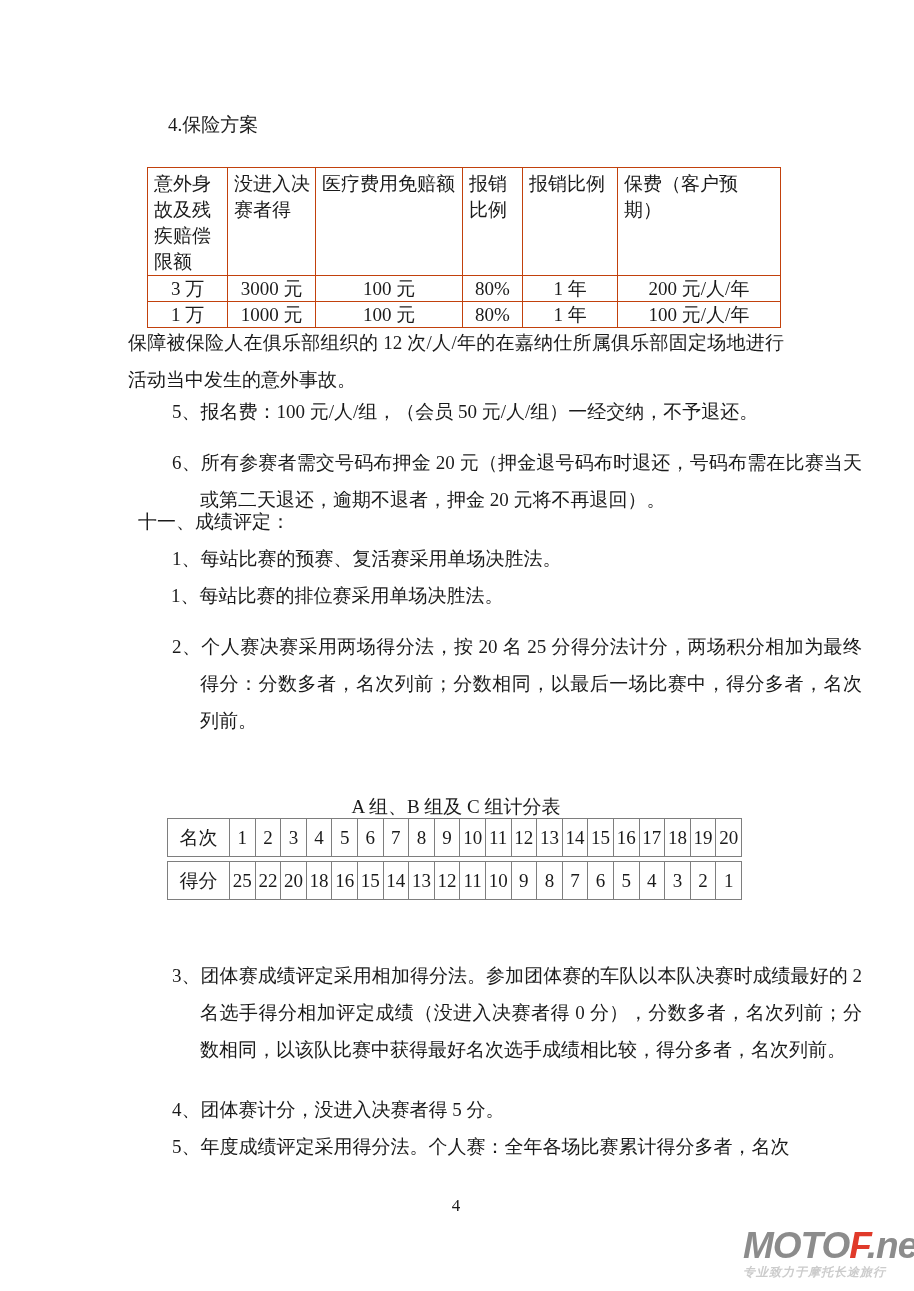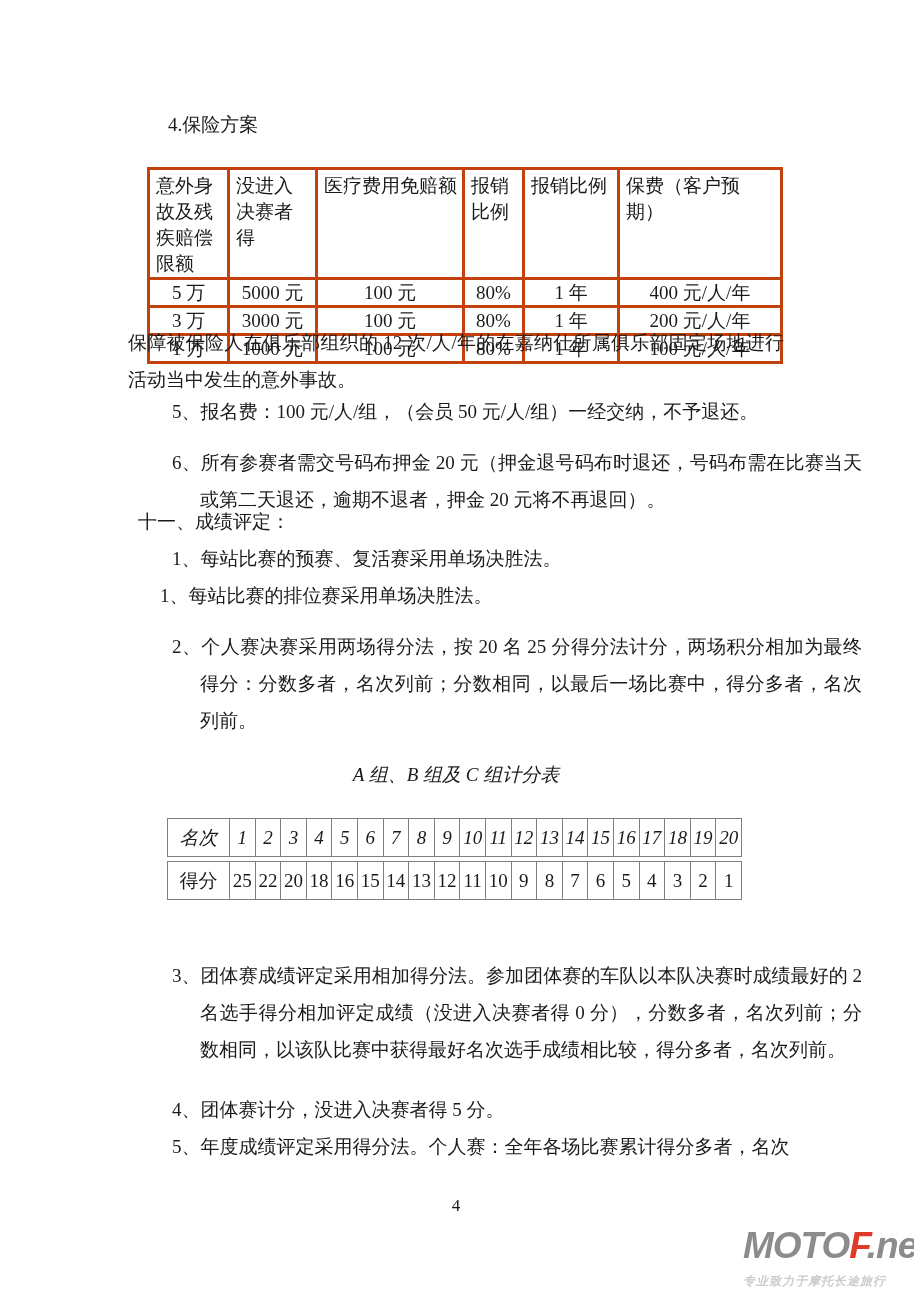--- a/index.html
+++ b/index.html
@@ -20,21 +20,21 @@
   .indent1{padding-left:44px;}
   .center{text-align:center;}
 
   
   table.t1{
     border-collapse:collapse;
     table-layout:fixed;
     font-size:19px;
   }
   table.t1 td{
-    border:3px solid #c2410c;
+    border:1px solid #c2410c;
     overflow:hidden;
   }
   table.t1 td.hc{
     vertical-align:top;
     text-align:left;
     padding:3px 5px 0 6px;
     height:75px;
     line-height:26px;
   }
   table.t1 td.dc{
@@ -75,21 +75,21 @@
     font-weight:bold;
     font-style:italic;
     font-size:37px;
     line-height:31px;
     letter-spacing:-1px;
     color:#8c8c8c;
     white-space:nowrap;
   }
   .wm-logo .accent{color:#e03a2a;}
   .wm-tagline{
-    margin-top:13px;
+    margin-top:4px;
     font-size:12px;
     line-height:14px;
     font-weight:bold;
     font-style:italic;
     color:#cccccc;
     letter-spacing:1px;
     white-space:nowrap;
   }
 </style>
 </head>
@@ -111,28 +111,20 @@
     <tbody>
       <tr>
         <td class="hc">意外身故及残疾赔偿限额</td>
         <td class="hc">没进入决赛者得</td>
         <td class="hc">医疗费用免赔额</td>
         <td class="hc">报销比例</td>
         <td class="hc">报销比例</td>
         <td class="hc">保费（客户预期）</td>
       </tr>
       <tr>
-        <td class="dc">5 万</td>
-        <td class="dc">5000 元</td>
-        <td class="dc">100 元</td>
-        <td class="dc">80%</td>
-        <td class="dc">1 年</td>
-        <td class="dc">400 元/人/年</td>
-      </tr>
-      <tr>
         <td class="dc">3 万</td>
         <td class="dc">3000 元</td>
         <td class="dc">100 元</td>
         <td class="dc">80%</td>
         <td class="dc">1 年</td>
         <td class="dc">200 元/人/年</td>
       </tr>
       <tr>
         <td class="dc">1 万</td>
         <td class="dc">1000 元</td>
@@ -147,27 +139,27 @@
   <div class="abs para" style="left:128px;top:324px;width:656px;">保障被保险人在俱乐部组织的 12 次/人/年的在嘉纳仕所属俱乐部固定场地进行活动当中发生的意外事故。</div>
 
   <div class="abs para indent1" style="left:128px;top:393px;width:662px;">5、报名费：100 元/人/组，（会员 50 元/人/组）一经交纳，不予退还。</div>
 
   <div class="abs para hang" style="left:128px;top:430px;width:662px;">6、所有参赛者需交号码布押金 20 元（押金退号码布时退还，号码布需在比赛当天或第二天退还，逾期不退者，押金 20 元将不再退回）。</div>
 
   <div class="abs para" style="left:138px;top:503px;width:652px;">十一、成绩评定：</div>
 
   <div class="abs para" style="left:172px;top:540px;width:618px;">1、每站比赛的预赛、复活赛采用单场决胜法。</div>
 
-  <div class="abs para" style="left:160px;top:577px;width:618px;">1、每站比赛的排位赛采用单场决胜法。</div>
+  <div class="abs para" style="left:171px;top:577px;width:618px;">1、每站比赛的排位赛采用单场决胜法。</div>
 
   <div class="abs para hang" style="left:128px;top:614px;width:662px;">2、个人赛决赛采用两场得分法，按 20 名 25 分得分法计分，两场积分相加为最终得分：分数多者，名次列前；分数相同，以最后一场比赛中，得分多者，名次列前。</div>
 
-  <div class="abs para center" style="left:128px;top:756px;width:656px;font-style:italic;">A 组、B 组及 C 组计分表</div>
-
-  <table class="t2 abs" style="left:167px;top:818px;font-style:italic;">
+  <div class="abs para center" style="left:128px;top:788px;width:656px;">A 组、B 组及 C 组计分表</div>
+
+  <table class="t2 abs" style="left:167px;top:818px;">
     <colgroup>
       <col style="width:62px">
       <col>
         <col>
         <col>
         <col>
         <col>
         <col>
         <col>
         <col>

